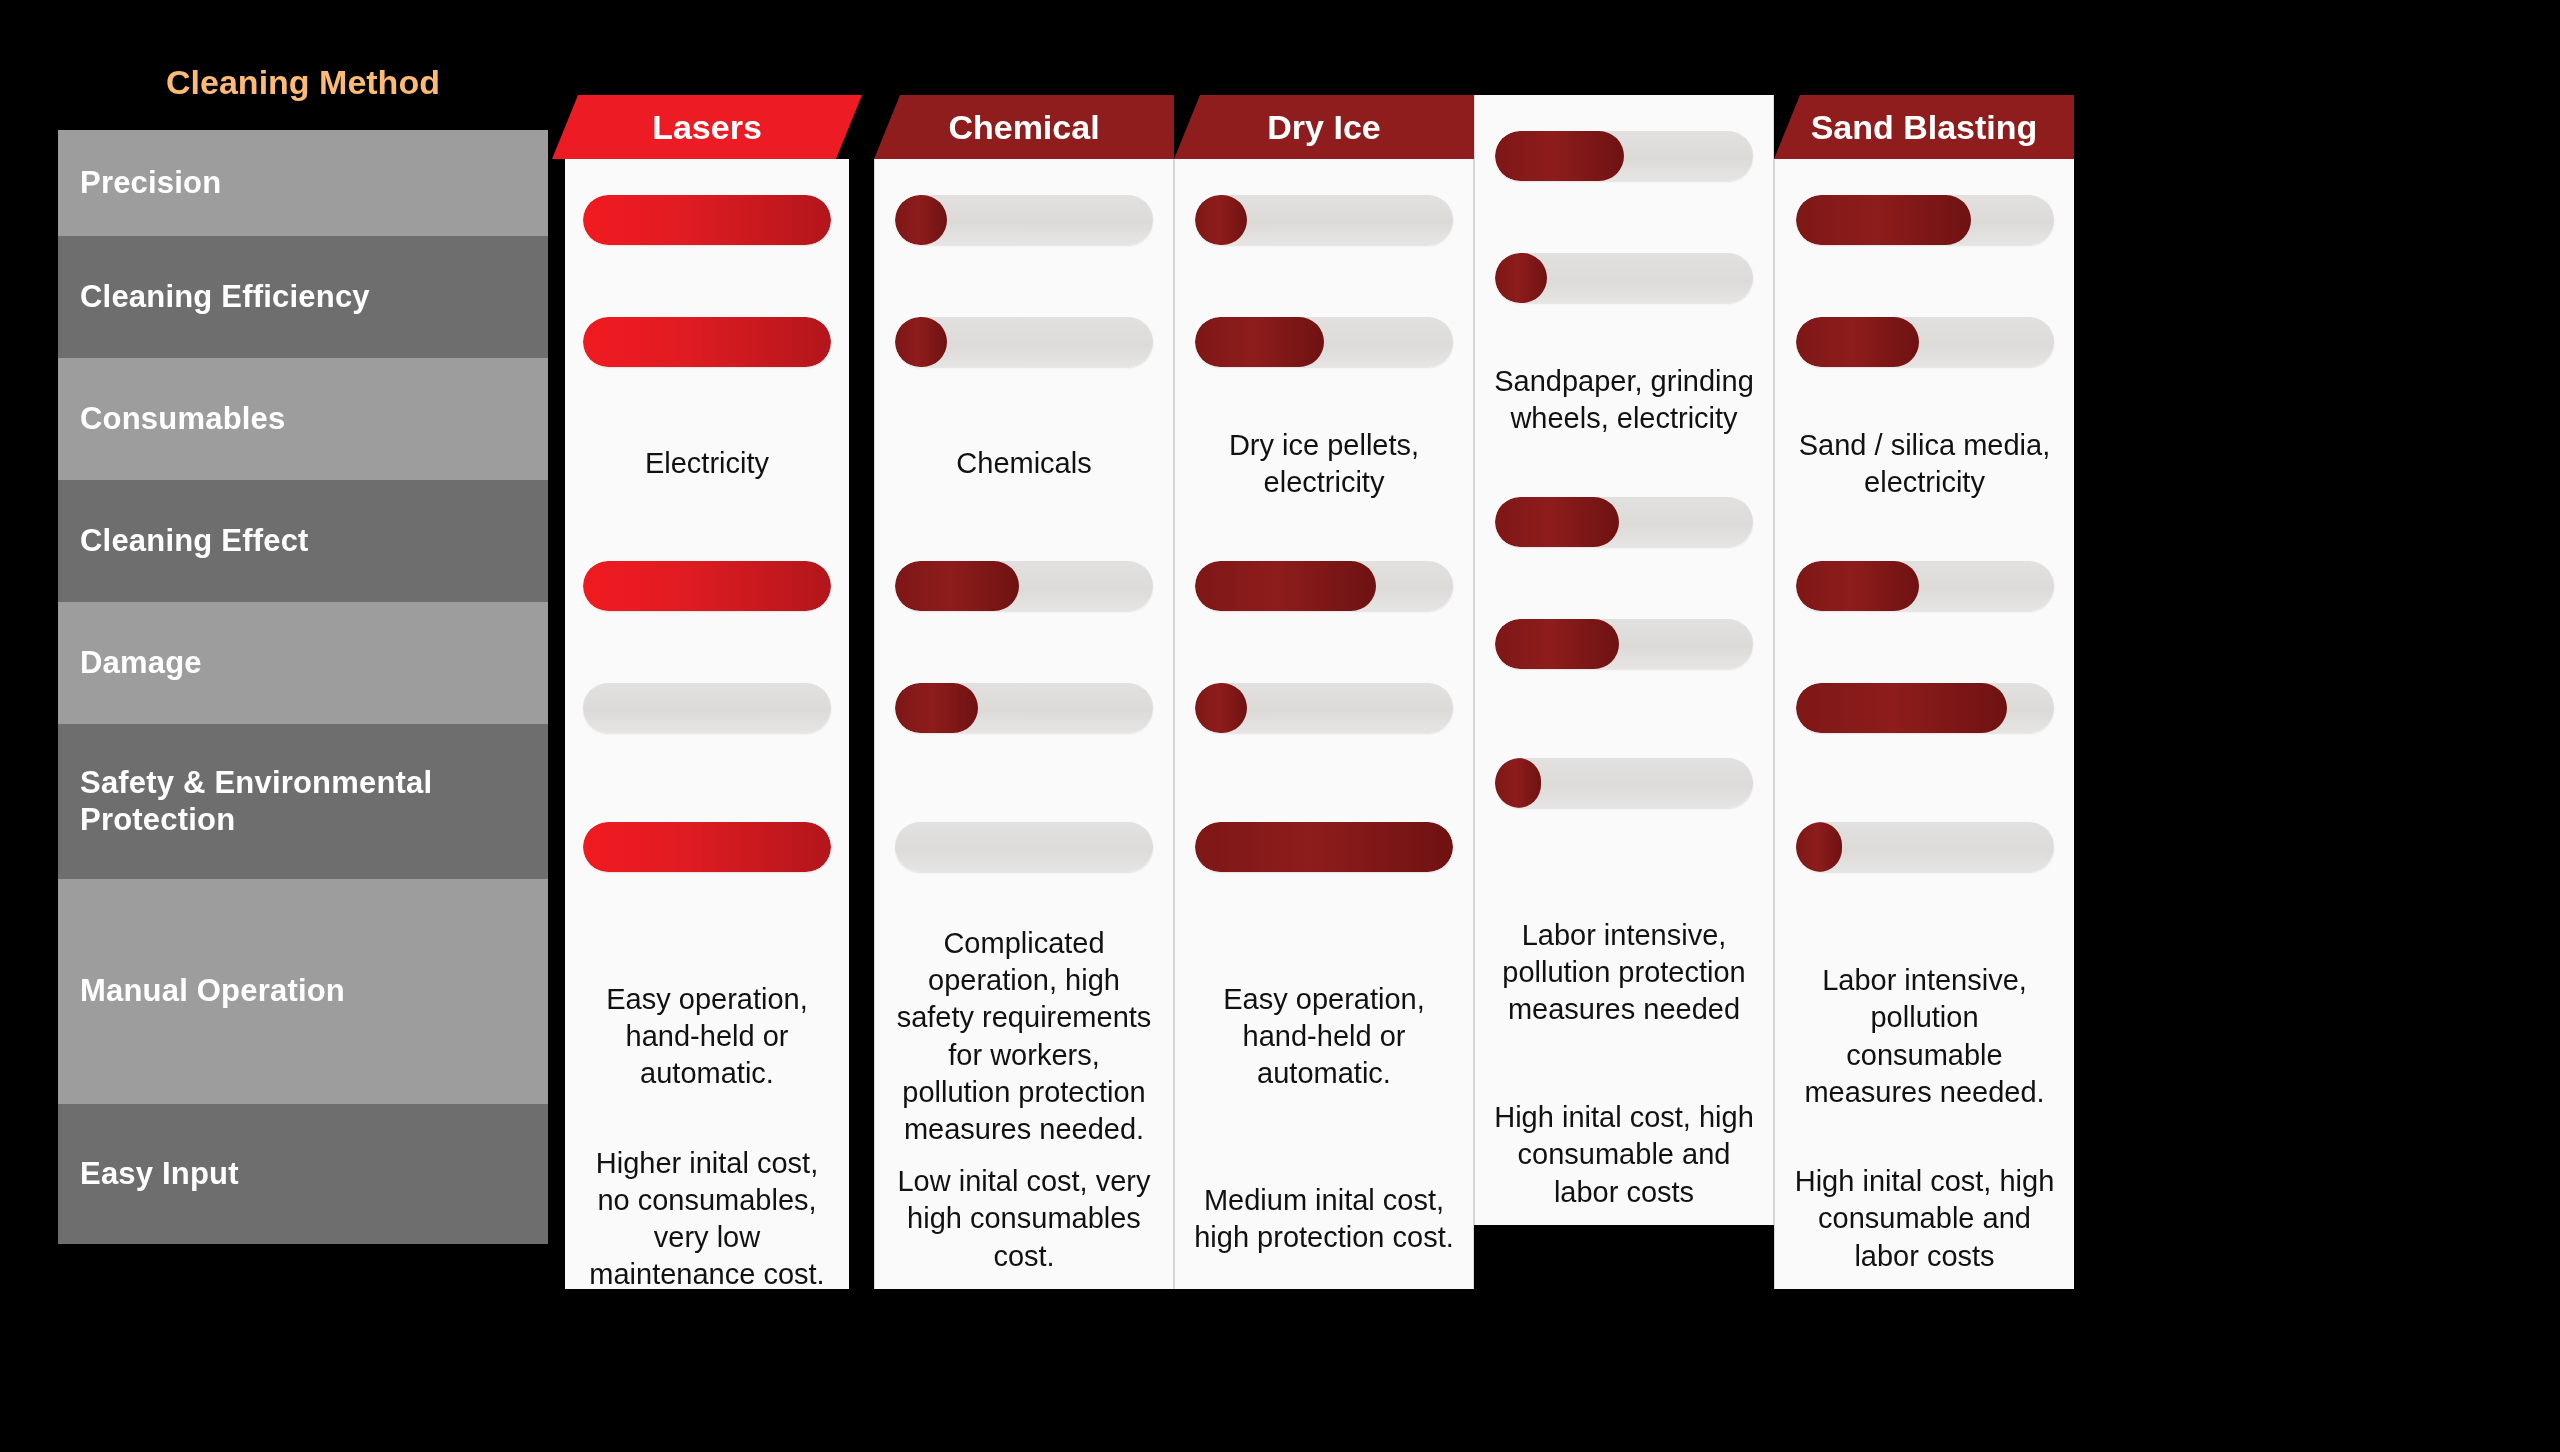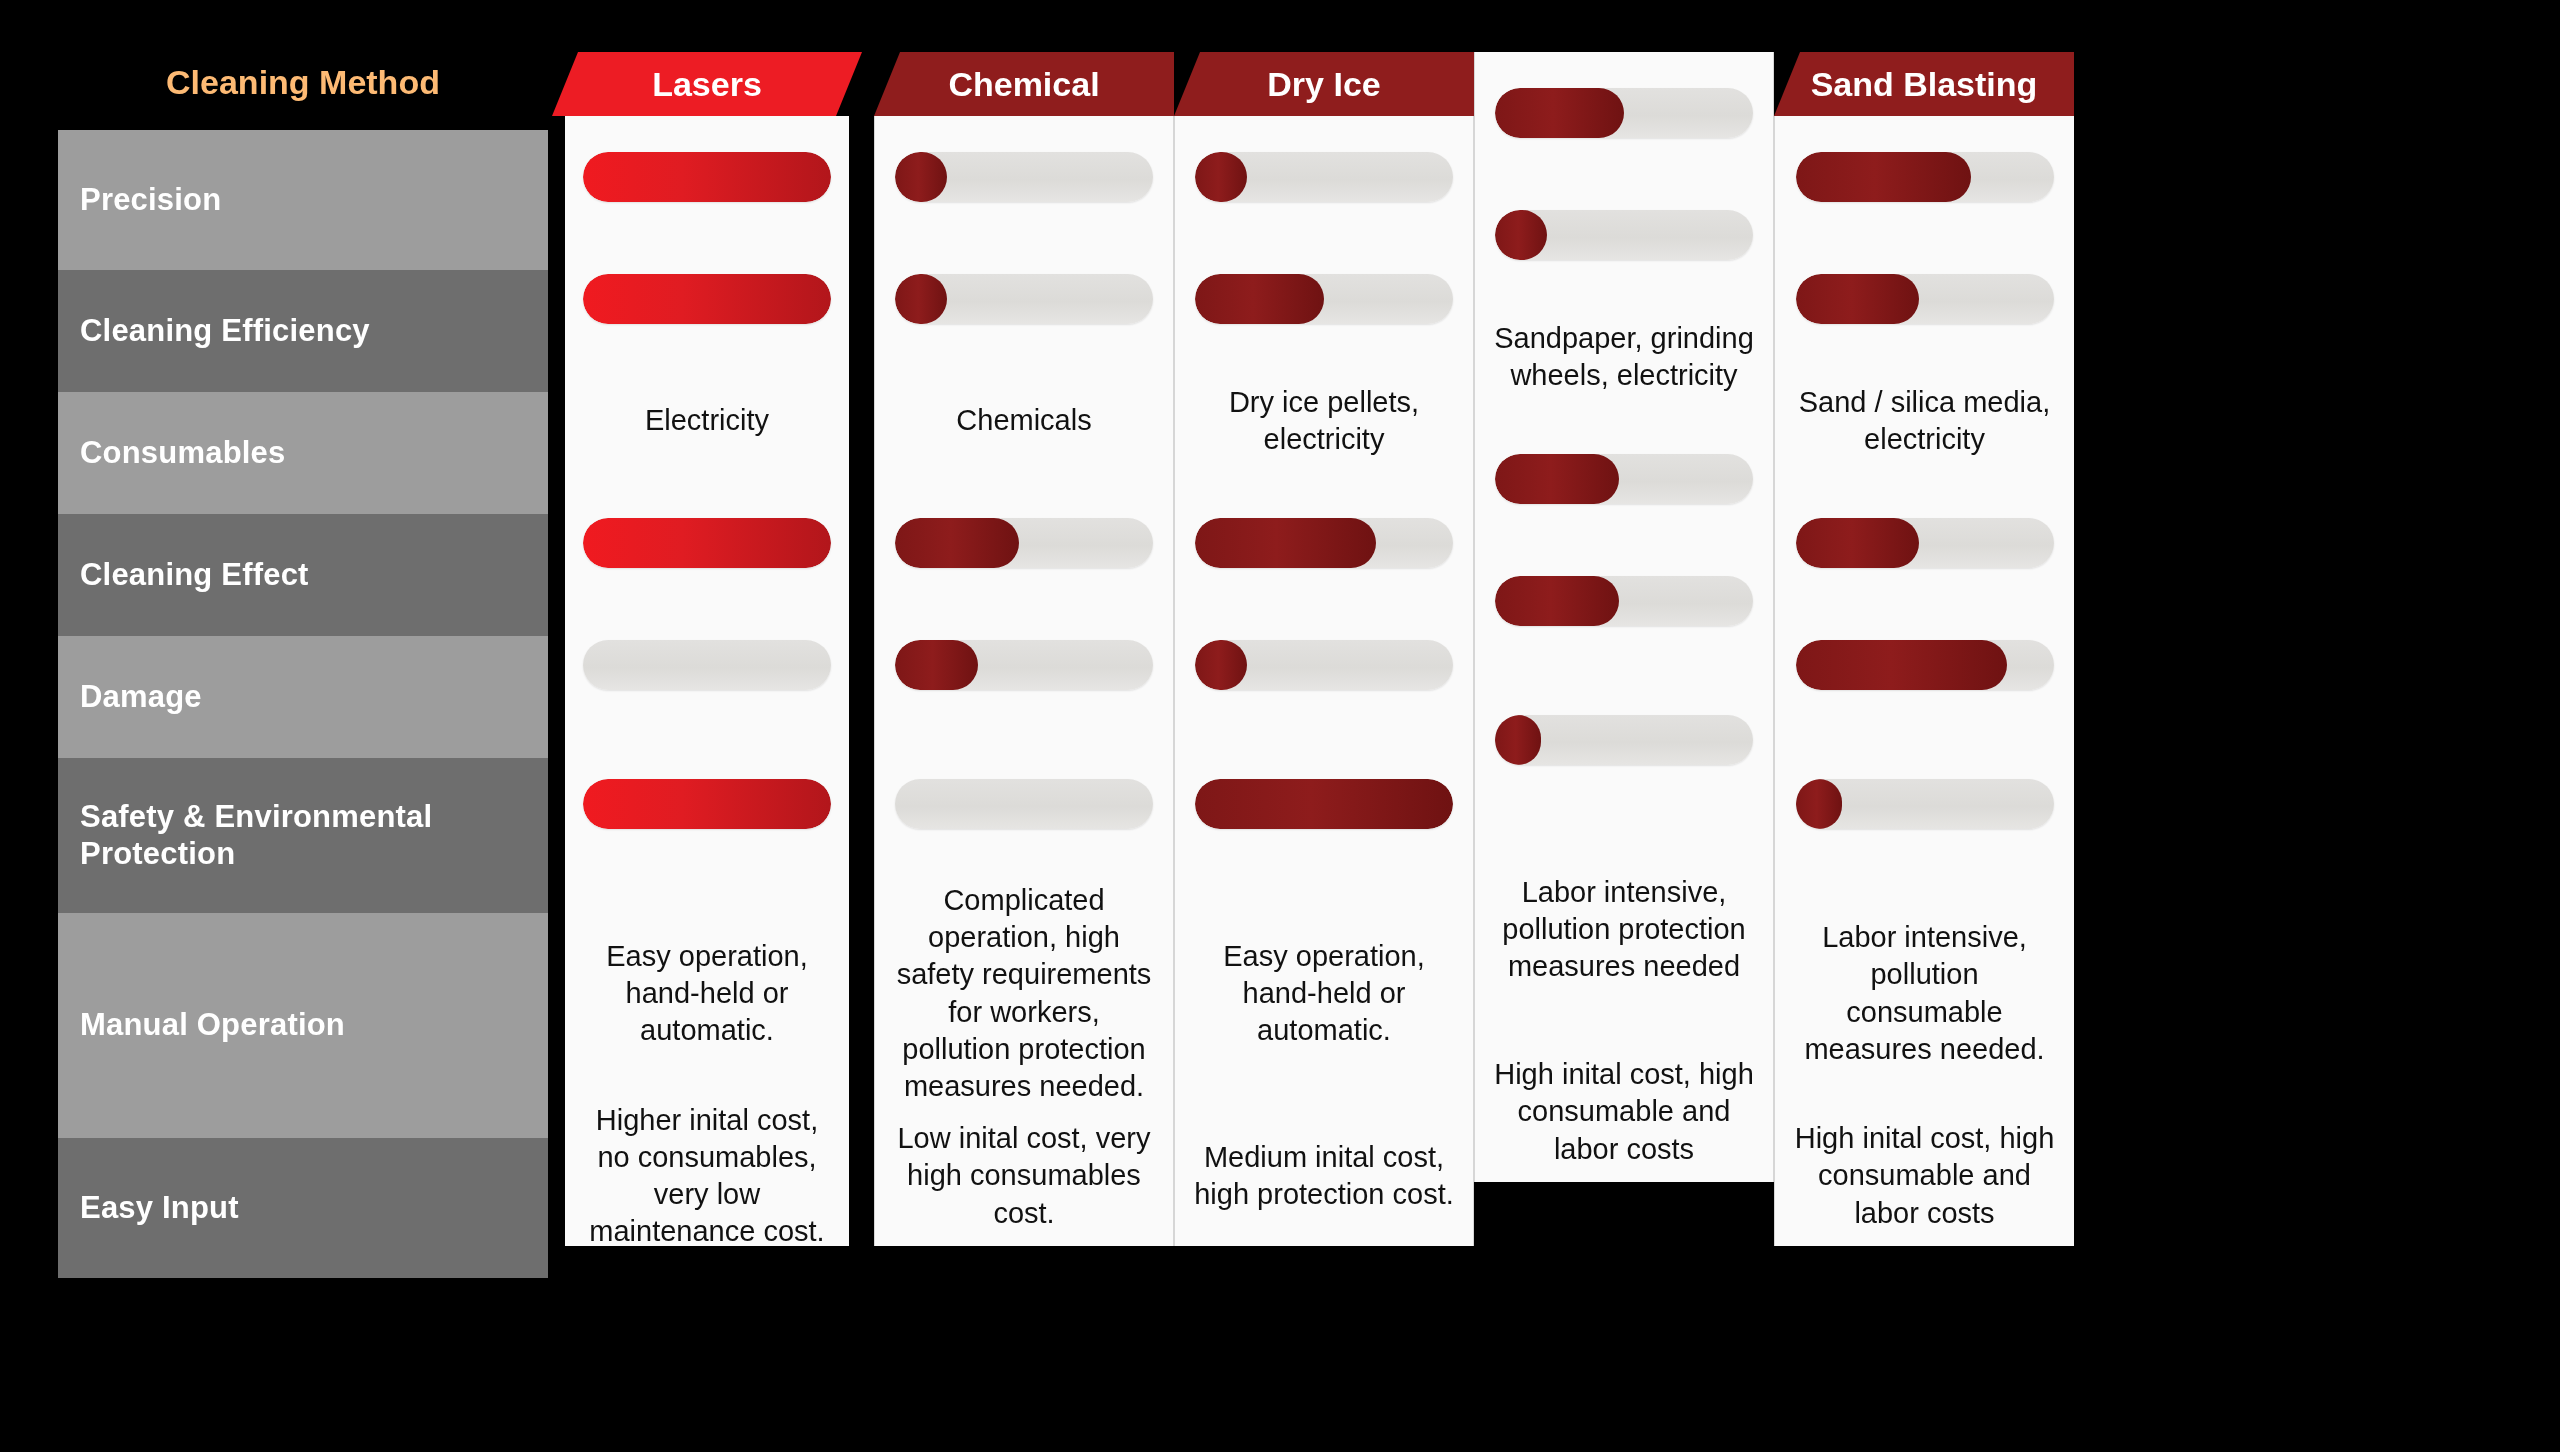--- a/index.html
+++ b/index.html
@@ -60,20 +60,21 @@
     left: 552px;
     top: 52px;
     right: 28px;
     display: flex;
     align-items: flex-start;
   }
 
   .col {
     position: relative;
     flex: 0 0 auto;
+    margin-top: 43px;
   }
 
   
   .col-head {
     position: relative;
     height: 64px;
     display: flex;
     align-items: center;
     justify-content: center;
     color: #ffffff;
@@ -146,21 +147,21 @@
   }
 </style>
 </head>
 <body>
 
 <div class="board">
 
   <div class="label-head">Cleaning Method</div>
 
   <div class="label-col" id="labelCol">
-      <div class="label-cell light" style="height: 140px;">Precision</div>
+      <div class="label-cell light" style="height: 106px;">Precision</div>
       <div class="label-cell dark" style="height: 122px;">Cleaning Efficiency</div>
       <div class="label-cell light" style="height: 122px;">Consumables</div>
       <div class="label-cell dark" style="height: 122px;">Cleaning Effect</div>
       <div class="label-cell light" style="height: 122px;">Damage</div>
       <div class="label-cell dark" style="height: 155px;">Safety &amp; Environmental Protection</div>
       <div class="label-cell light" style="height: 225px;">Manual Operation</div>
       <div class="label-cell dark" style="height: 140px;">Easy Input</div>
     </div>
 
   <div class="cols" id="cols">

